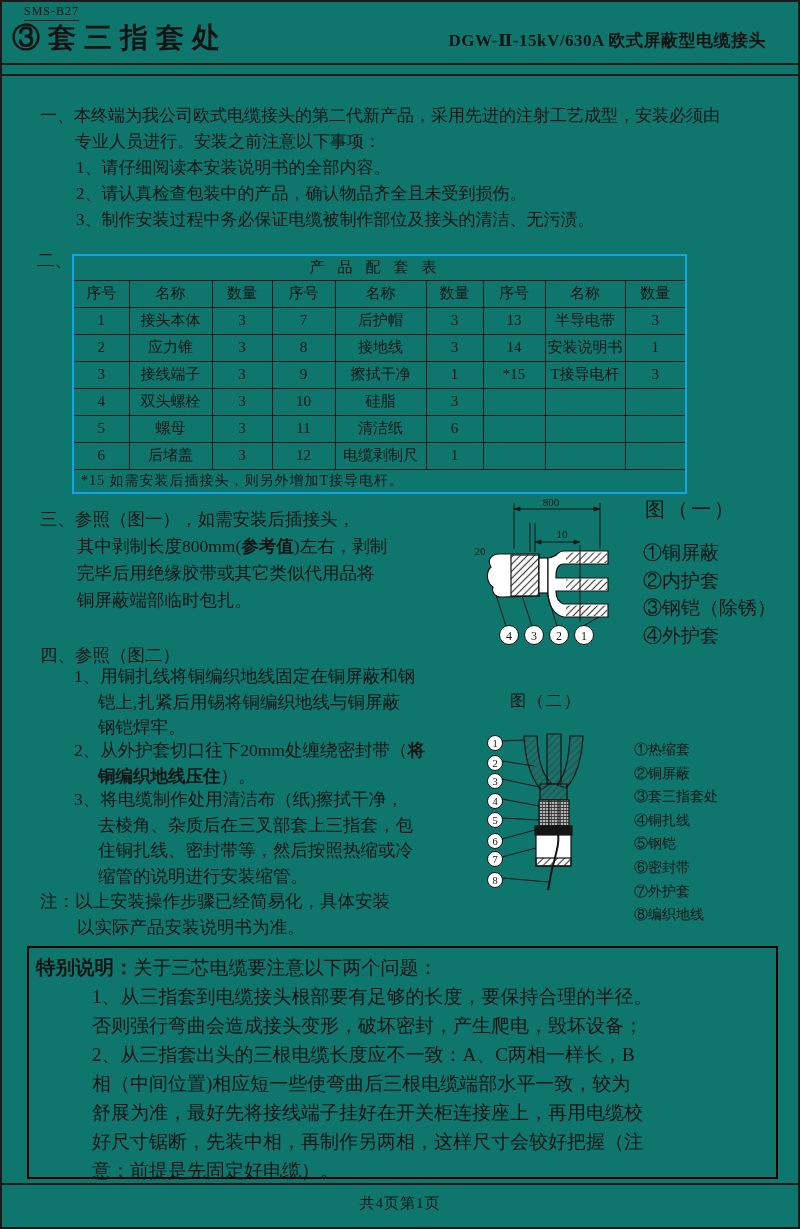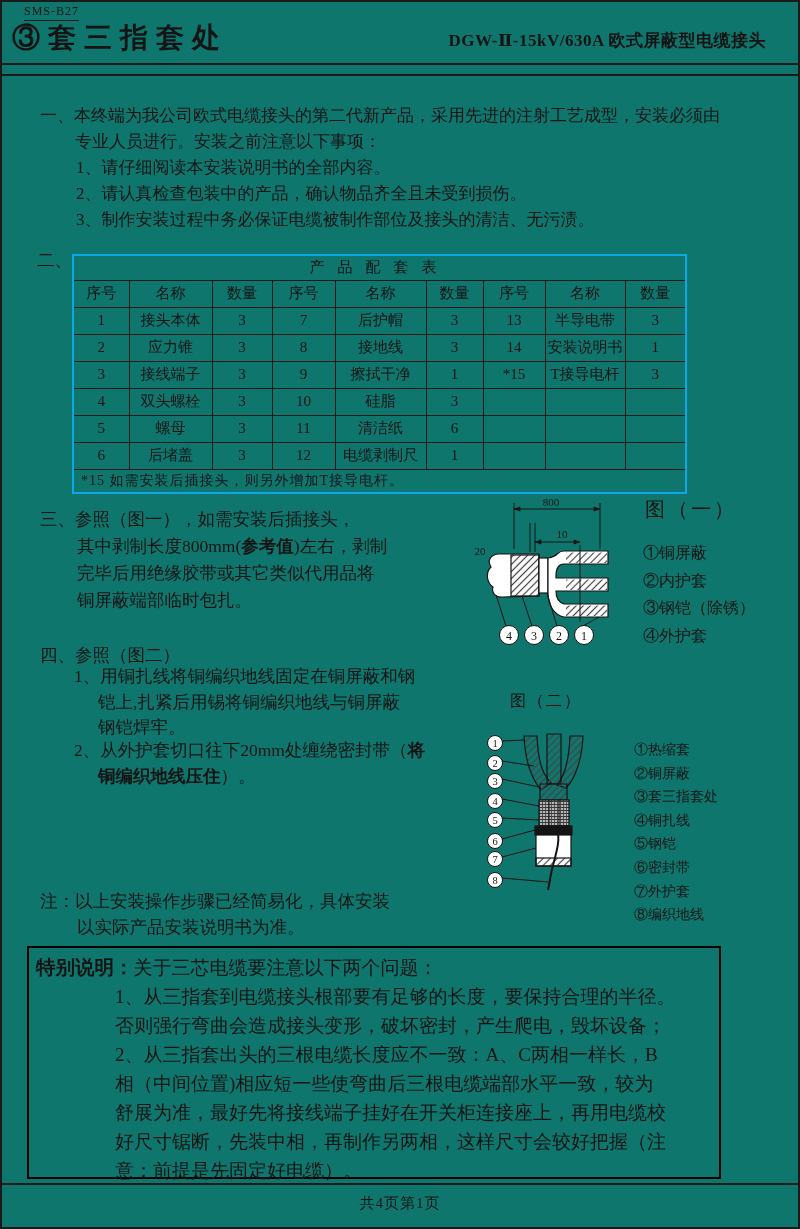--- a/index.html
+++ b/index.html
@@ -27,36 +27,36 @@
                  border-collapse:collapse; table-layout:fixed; border:2px solid #0ea5e9; }
   .parts-table td { border:1px solid #1a1a1a; text-align:center; font-size:15px; padding:0; height:27px; }
   .parts-table .t-title { height:25px; letter-spacing:13px; font-size:15px; }
   .parts-table .t-foot { height:24px; text-align:left; padding-left:7px; font-size:14px; letter-spacing:1px; }
 
   .sec3 { position:absolute; left:38px; top:504px; width:412px; font-size:17.5px; line-height:27px; }
   b, .bold { font-weight:bold; }
 
   .fig1-title { position:absolute; left:643px; top:494px; font-size:20px; letter-spacing:3px; }
   .fig1-svg { position:absolute; left:448px; top:493px; }
-  .fig1-legend { position:absolute; left:641px; top:537px; font-size:16px; line-height:27.5px; }
+  .fig1-legend { position:absolute; left:641px; top:537px; font-size:19px; line-height:27.5px; }
 
   .sec4-heading { position:absolute; left:38px; top:641px; width:400px; font-size:17.5px; }
   .sec4-item { position:absolute; left:72px; width:406px; font-size:17.5px; line-height:25.5px;
                padding-left:24px; text-indent:-24px; }
   .item1 { top:662px; } .item2 { top:736px; } .item3 { top:785px; }
   .sec4-note { position:absolute; left:38px; top:886px; width:424px; font-size:17.5px; line-height:26px; }
 
   .fig2-title { position:absolute; left:508px; top:689px; font-size:16px; letter-spacing:2px; }
   .fig2-svg { position:absolute; left:476px; top:720px; }
   .fig2-legend { position:absolute; left:632px; top:736px; font-size:14px; line-height:23.6px; }
 
-  .special-box { position:absolute; left:25px; top:944px; width:694px; height:233px;
+  .special-box { position:absolute; left:25px; top:944px; width:751px; height:233px;
                  border:2px solid #000; padding:5px 10px 5px 7px; font-size:19px; line-height:29px; }
   .sp-title { font-weight:bold; font-family:"Liberation Sans","DejaVu Sans",sans-serif; font-size:19.5px; }
-  .sp-para { margin:0 0 0 79px; white-space:pre-wrap; }
+  .sp-para { margin:0 0 0 56px; white-space:pre-wrap; }
 
   .footer-rule { position:absolute; left:0; right:0; top:1181px; border-top:2px solid #1a1a1a; }
   .footer-text { position:absolute; left:0; right:0; top:1192px; text-align:center; font-size:15px; letter-spacing:1px; }
 
   svg text { font-family:"Liberation Serif","DejaVu Serif",serif; fill:#141414; }
   svg .dim { font-size:11px; text-anchor:middle; }
   svg .co  { font-size:12px; text-anchor:middle; }
   svg .co2 { font-size:10.5px; text-anchor:middle; }
 </style>
 </head>
@@ -238,20 +238,24 @@
     <div>③钢铠（除锈）</div>
     <div>④外护套</div>
   </div>
 
   <div class="sec4-heading hang37"><span>四、</span><span>参照（图二）</span></div>
   <div class="sec4-item item1 pre">1、用铜扎线将铜编织地线固定在铜屏蔽和钢
 铠上,扎紧后用锡将铜编织地线与铜屏蔽
 钢铠焊牢。</div>
   <div class="sec4-item item2"><span class="pre">2、从外护套切口往下20mm处缠绕密封带（</span><b class="pre">将
 铜编织地线压住</b><span class="pre">）。</span></div>
+  <div class="sec4-item item3 pre">3、将电缆制作处用清洁布（纸)擦拭干净，
+去棱角、杂质后在三叉部套上三指套，包
+住铜扎线、密封带等，然后按照热缩或冷
+缩管的说明进行安装缩管。</div>
   <div class="sec4-note hang37"><span>注：</span><span class="pre">以上安装操作步骤已经简易化，具体安装
 以实际产品安装说明书为准。</span></div>
 
   <div class="fig2-title">图（二）</div>
   <svg class="fig2-svg" width="140" height="192" viewBox="0 0 140 192">
     <defs>
       <pattern id="h2" patternUnits="userSpaceOnUse" width="5" height="5" patternTransform="rotate(45)">
         <line x1="2.5" y1="0" x2="2.5" y2="5" stroke="#444" stroke-width="1.2"></line>
       </pattern>
       <pattern id="k2" patternUnits="userSpaceOnUse" width="3" height="3">

